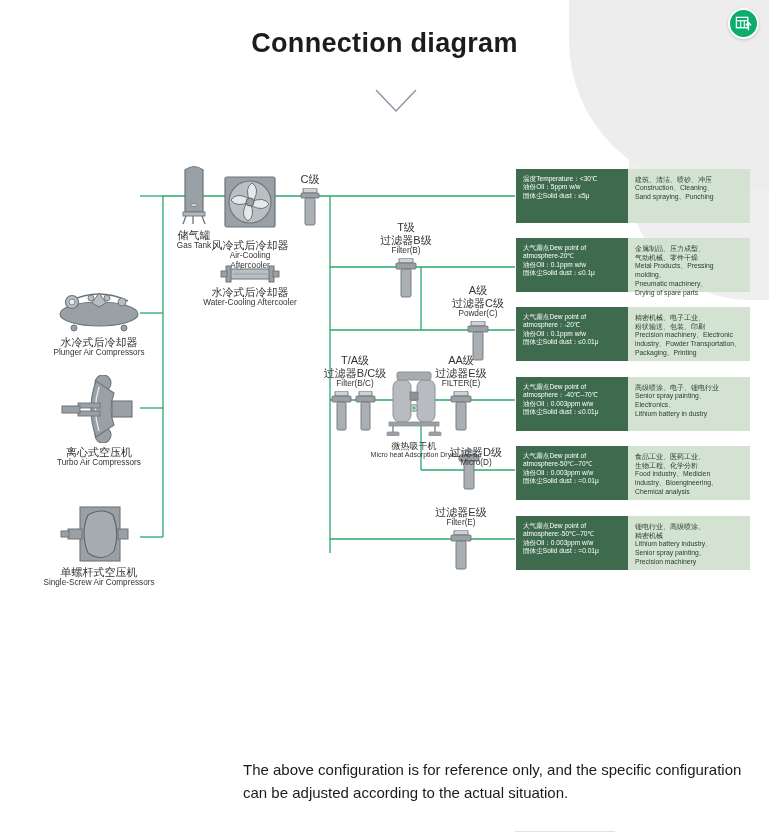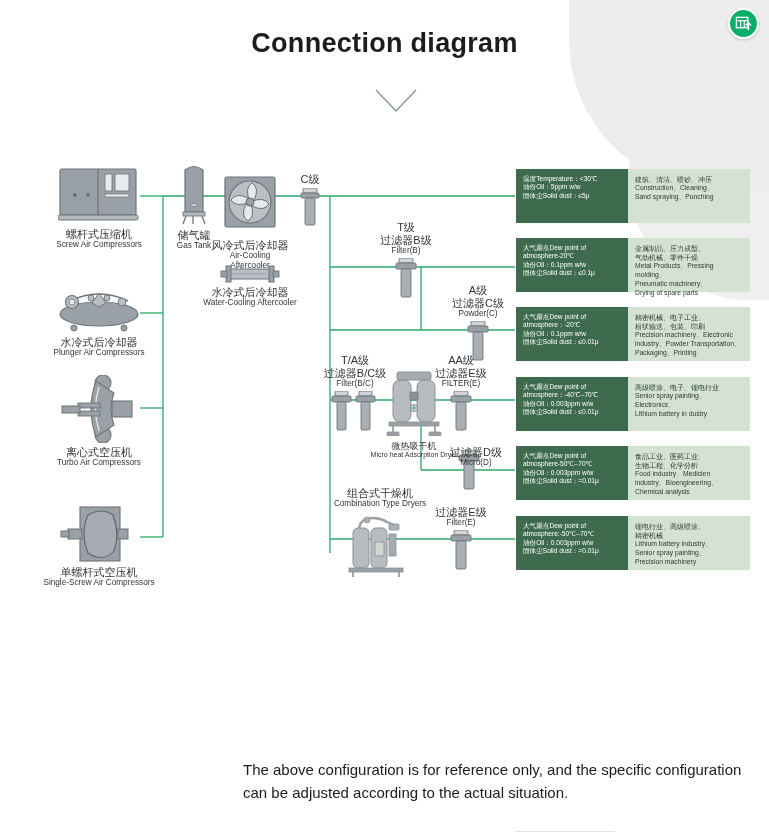--- a/index.html
+++ b/index.html
@@ -126,36 +126,20 @@
 
       <path d="M330 400 H515"></path>
 
       <path d="M421 400 V470"></path>
       <path d="M421 470 H515"></path>
 
       <path d="M330 539 H515"></path>
     </g>
   </svg>
 
-  <div class="node" style="left:58px; top:167px; width:82px; height:58px;">
-    <svg width="82" height="58" viewBox="0 0 82 58">
-      <rect x="2" y="2" width="76" height="46" rx="2" fill="#9aa1a6" stroke="#6d7478" stroke-width="1.2"></rect>
-      <line x1="40" y1="2" x2="40" y2="48" stroke="#6d7478" stroke-width="1.1"></line>
-      <rect x="47" y="7" width="7" height="17" fill="#e8eaec" stroke="#6d7478" stroke-width=".8"></rect>
-      <rect x="57" y="7" width="14" height="17" fill="#e8eaec" stroke="#6d7478" stroke-width=".8"></rect>
-      <rect x="47" y="27" width="24" height="3" fill="#e8eaec" stroke="#6d7478" stroke-width=".7"></rect>
-      <circle cx="17" cy="28" r="1.8" fill="#5e6568"></circle>
-      <circle cx="30" cy="28" r="1.8" fill="#5e6568"></circle>
-      <rect x="0" y="48" width="80" height="5" rx="1.5" fill="#b3b9bd" stroke="#6d7478" stroke-width="1"></rect>
-    </svg>
-    <span class="cap below">
-      <span class="cn">螺杆式压缩机</span>
-      <span class="en">Screw Air Compressors</span>
-    </span>
-  </div>
 
   <div class="node" style="left:58px; top:283px; width:82px; height:50px;">
     <svg width="82" height="50" viewBox="0 0 82 50">
       <ellipse cx="41" cy="31" rx="39" ry="12" fill="#9aa1a6" stroke="#6d7478" stroke-width="1.2"></ellipse>
       <path d="M12 18 Q41 4 70 18" fill="none" stroke="#6d7478" stroke-width="1.6"></path>
       <circle cx="14" cy="19" r="6.5" fill="#b7bdc1" stroke="#6d7478" stroke-width="1.2"></circle>
       <circle cx="14" cy="19" r="3" fill="#e8eaec" stroke="#6d7478" stroke-width=".8"></circle>
       <path d="M34 20 L41 10 L48 20 L41 24 Z" fill="#b7bdc1" stroke="#6d7478" stroke-width="1"></path>
       <circle cx="33" cy="15" r="3" fill="#b7bdc1" stroke="#6d7478" stroke-width=".9"></circle>
       <circle cx="49" cy="15" r="3" fill="#b7bdc1" stroke="#6d7478" stroke-width=".9"></circle>
@@ -343,37 +327,20 @@
       <rect x="4" y="0" width="14" height="5" rx="1" fill="#cfd3d6" stroke="#6d7478" stroke-width=".9"></rect>
       <rect x="1" y="5" width="20" height="6" rx="1" fill="#9aa1a6" stroke="#6d7478" stroke-width=".9"></rect>
       <rect x="6" y="11" width="10" height="28" rx="1.5" fill="#a9afb3" stroke="#6d7478" stroke-width=".9"></rect>
     </svg>
     <span class="cap below" style="left:-8px; transform:none; margin-top:0; top:-4px;">
       <span class="cn">过滤器D级</span>
       <span class="en">Micro(D)</span>
     </span>
   </div>
 
-  <div class="node" style="left:345px; top:512px; width:70px; height:66px;">
-    <svg width="70" height="66" viewBox="0 0 70 66">
-      <rect x="8" y="16" width="16" height="40" rx="5" fill="#b8bcc0" stroke="#8b9195" stroke-width="1"></rect>
-      <rect x="26" y="16" width="16" height="40" rx="5" fill="#b8bcc0" stroke="#8b9195" stroke-width="1"></rect>
-      <path d="M14 16 Q16 6 26 6 Q36 6 42 10 L52 14" fill="none" stroke="#9aa1a6" stroke-width="2.4"></path>
-      <circle cx="22" cy="8" r="3" fill="#aeb3b7" stroke="#8b9195" stroke-width=".8"></circle>
-      <rect x="44" y="12" width="10" height="6" rx="1" fill="#aeb3b7" stroke="#8b9195" stroke-width=".8"></rect>
-      <rect x="44" y="22" width="7" height="22" fill="#a6abaf" stroke="#8b9195" stroke-width=".8"></rect>
-      <rect x="30" y="30" width="9" height="14" fill="#d3d6d2" stroke="#8b9195" stroke-width=".8"></rect>
-      <rect x="4" y="56" width="54" height="4" fill="#9aa1a6" stroke="#8b9195" stroke-width=".8"></rect>
-      <path d="M8 60 v5 M54 60 v5" stroke="#8b9195" stroke-width="1.6"></path>
-    </svg>
-    <span class="cap above" style="margin-bottom:4px;">
-      <span class="cn">组合式干燥机</span>
-      <span class="en">Combination Type Dryers</span>
-    </span>
-  </div>
 
   <div class="node" style="left:450px; top:530px; width:22px; height:42px;">
     <svg width="22" height="42" viewBox="0 0 22 42">
       <rect x="4" y="0" width="14" height="5" rx="1" fill="#cfd3d6" stroke="#6d7478" stroke-width=".9"></rect>
       <rect x="1" y="5" width="20" height="6" rx="1" fill="#9aa1a6" stroke="#6d7478" stroke-width=".9"></rect>
       <rect x="6" y="11" width="10" height="28" rx="1.5" fill="#a9afb3" stroke="#6d7478" stroke-width=".9"></rect>
     </svg>
     <span class="cap above">
       <span class="cn">过滤器E级</span>
       <span class="en">Filter(E)</span>

